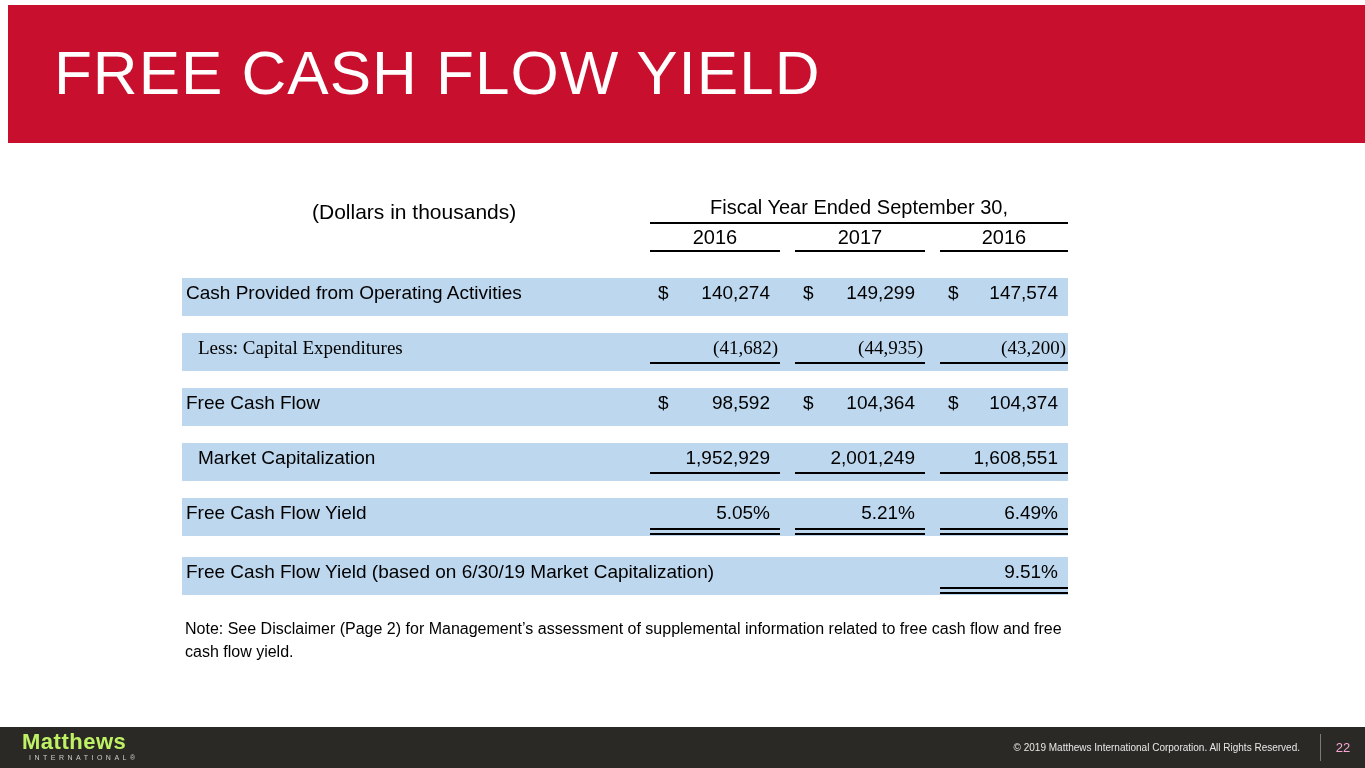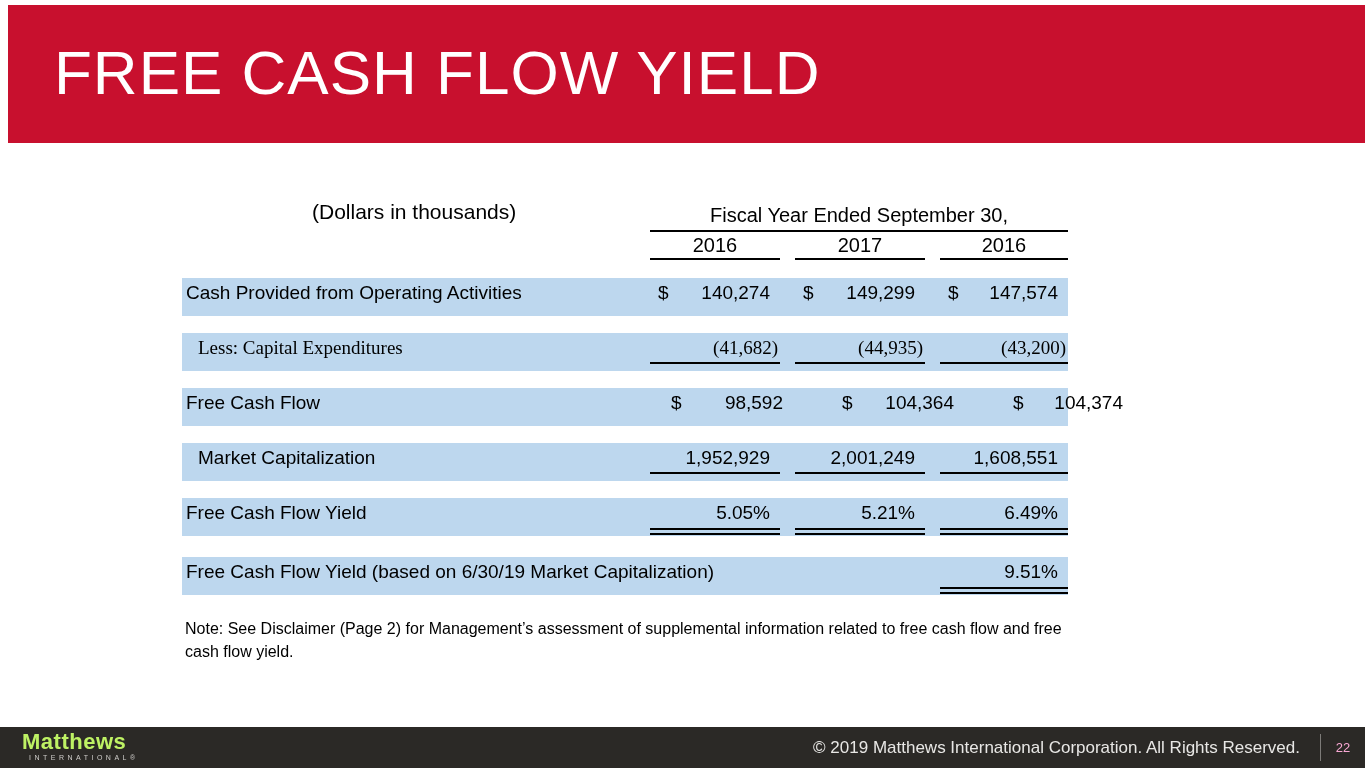--- a/index.html
+++ b/index.html
@@ -10,53 +10,53 @@
 
   
   .banner{position:absolute; left:8px; top:5px; width:1357px; height:138px; background:#C8102E;}
   .banner h1{
     position:absolute; left:46px; top:32px; margin:0;
     font-size:62px; font-weight:400; letter-spacing:1px; color:#ffffff; white-space:nowrap;
   }
 
   
   .units{position:absolute; left:312px; top:200px; font-size:21px;}
-  .fy{position:absolute; left:182px; top:196px; width:886px; height:60px;margin-top:8px;}
+  .fy{position:absolute; left:182px; top:196px; width:886px; height:60px;}
   .fy-title{position:absolute; left:468px; top:0; width:418px; text-align:center; font-size:20px; white-space:nowrap;}
   .fy-line{position:absolute; left:468px; top:26px; width:418px; border-top:2px solid #000; height:0;}
   .year{position:absolute; top:28px; height:26px; line-height:26px; text-align:center; font-size:20px;}
   .yline{position:absolute; top:54px; border-top:2px solid #000; height:0;}
   .c1{left:468px; width:130px;} .c2{left:613px; width:130px;} .c3{left:758px; width:128px;}
 
   
   .trow{
     position:absolute; left:182px; width:886px; height:38px; background:#BDD7EE;
     display:grid; grid-template-columns:468px 130px 15px 130px 15px 128px;
     font-size:19px; line-height:29px;
   }
   .lab{padding-left:4px; white-space:nowrap; overflow:visible;}
   .lab.indent{padding-left:16px;}
   .val{display:flex; justify-content:space-between; padding:0 10px 0 8px; white-space:nowrap;}
   .val.tight{padding-right:2px;}
   .u{position:absolute; top:29px; height:0; border-top:2px solid #000;}
   .u.dbl{height:3px; border-bottom:2px solid #000; top:30px;}
-  .r0{top:278px;} .r1{top:333px;font-family:Liberation Serif, serif;} .r2{top:388px;gap:13px;} .r3{top:443px;} .r4{top:498px;} .r5{top:557px;}
+  .r0{top:278px;} .r1{top:333px;font-family:Liberation Serif, serif;} .r2{top:388px;} .r3{top:443px;} .r4{top:498px;} .r5{top:557px;}
 
   
   .note{
     position:absolute; left:185px; top:617px; width:880px;
     font-size:16px; line-height:23px;
   }
 
   
   .footer{position:absolute; left:0; top:727px; width:1365px; height:41px; background:#2B2926;}
   .logo{position:absolute; left:22px; top:3px;}
   .logo-primary{font-size:22px; font-weight:700; color:#bef264; letter-spacing:0.5px; line-height:24px;}
   .logo-secondary{font-size:7px; color:#cfcdca; letter-spacing:3.5px; margin-left:7px; line-height:8px;}
-  .copyright{position:absolute; right:65px; top:0; height:41px; line-height:41px; font-size:17px; color:#e8e7e5;}
+  .copyright{position:absolute; right:65px; top:0; height:41px; line-height:41px; font-size:10px; color:#e8e7e5;}
   .fdiv{position:absolute; left:1320px; top:7px; width:1px; height:27px; background:#7d7b78;}
   .pagenum{position:absolute; left:1326px; top:0; width:34px; height:41px; line-height:41px; text-align:center; font-size:13px; color:#f9a8d4;}
 </style>
 </head>
 <body>
 
 <div class="slide">
 
   <div class="banner">
     <h1>FREE CASH FLOW YIELD</h1>

